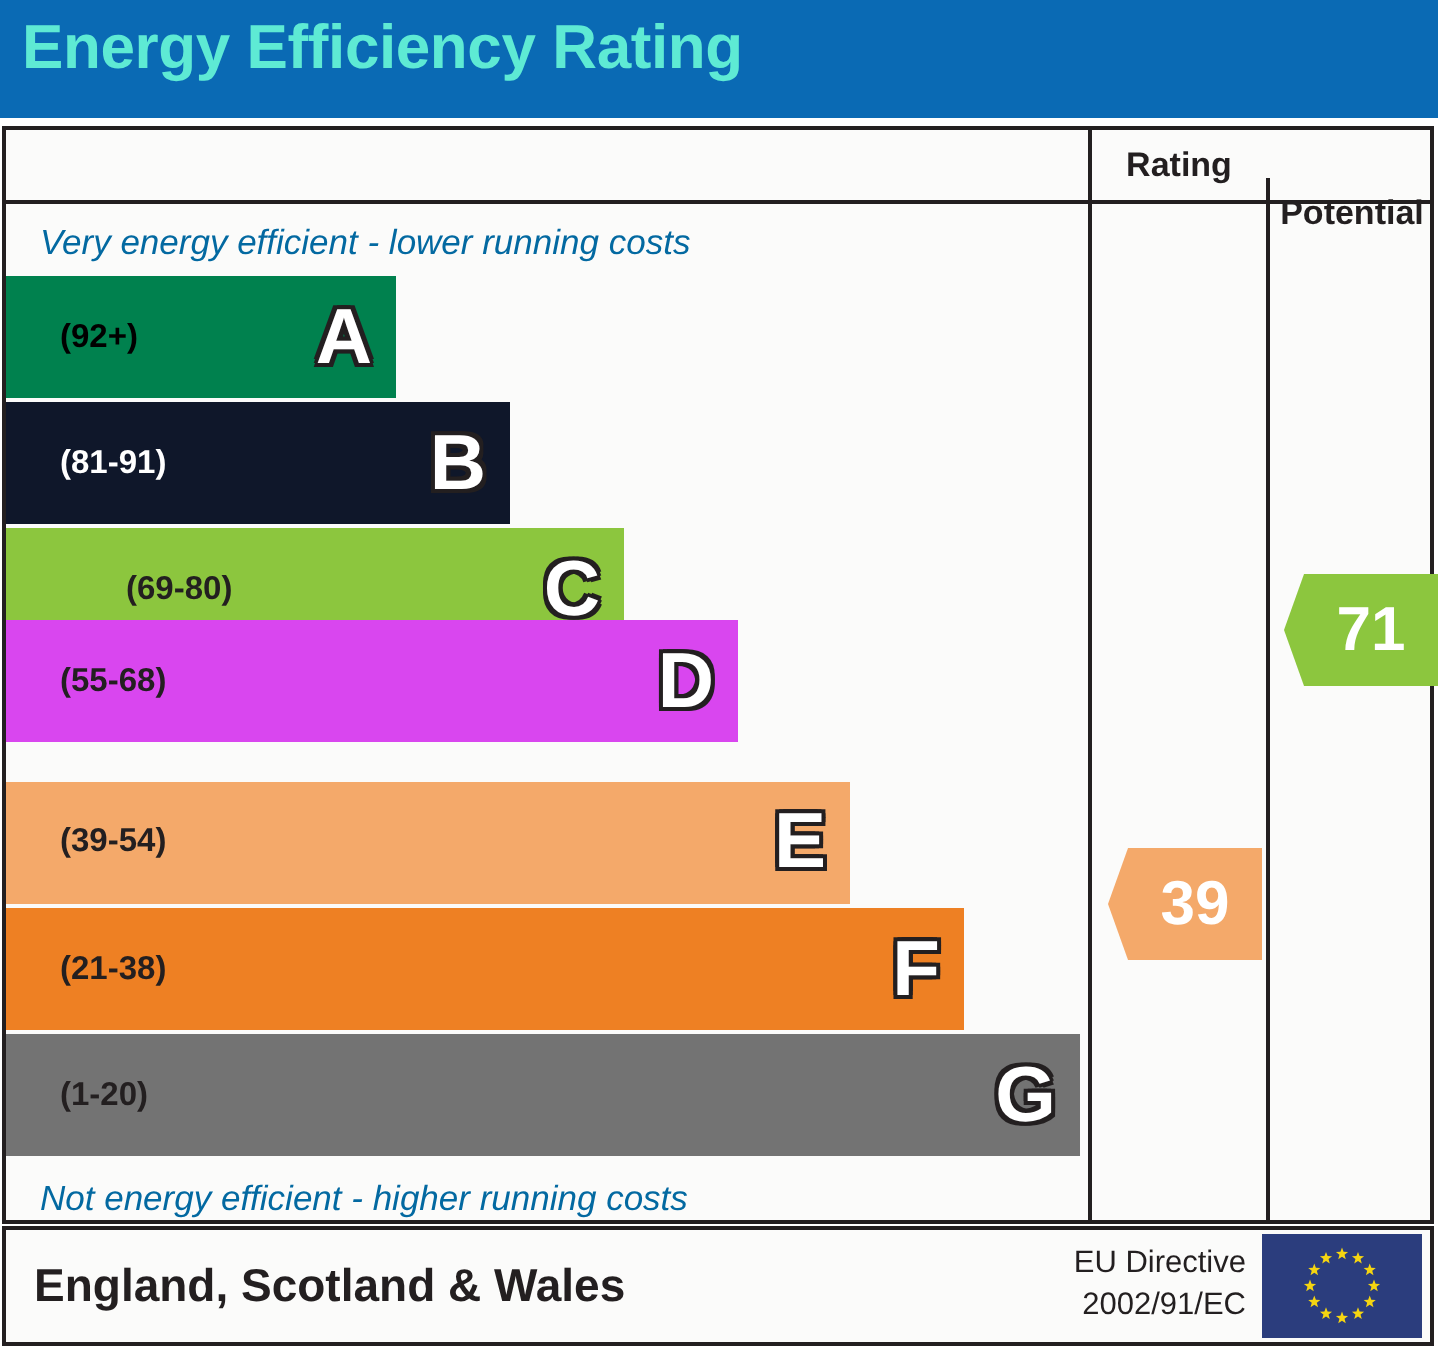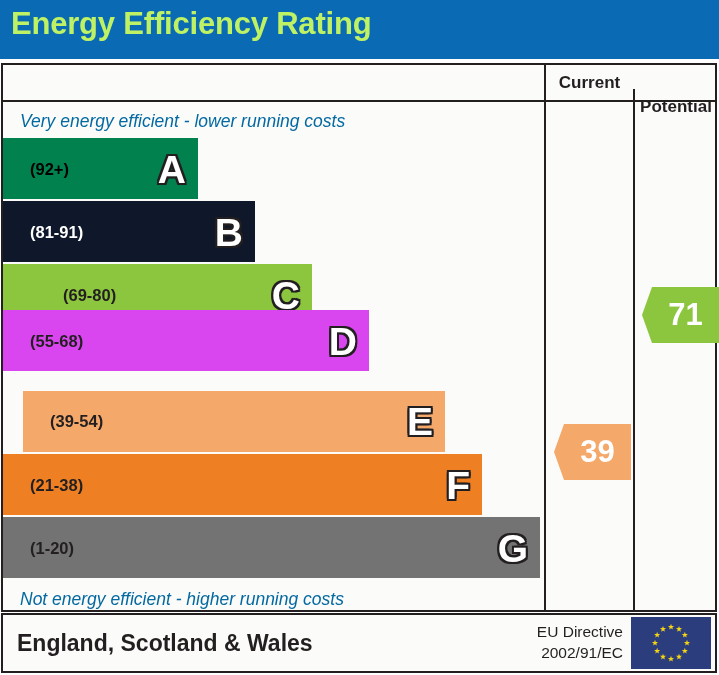--- a/index.html
+++ b/index.html
@@ -28,21 +28,21 @@
     height: 59px;
     background: #0a6ab4;
     box-sizing: border-box;
   }
   .title-bar .title-text {
     position: absolute;
     left: 11px;
     top: 6px;
     font-size: 31px;
     font-weight: bold;
-    color: #bef264;
+    color: #5eead4;
     letter-spacing: -0.2px;
     white-space: nowrap;
   }
 
   
   .table-frame {
     position: absolute;
     left: 1px;
     top: 63px;
     width: 716px;
@@ -224,21 +224,21 @@
 
 <div id="epc">
 
   <div class="title-bar">
     <div class="title-text">Energy Efficiency Rating</div>
   </div>
 
   <div class="table-frame">
 
     <div class="hdr-row">
-      <div class="hdr-cell hdr-current">Current</div>
+      <div class="hdr-cell hdr-current">Rating</div>
       <div class="hdr-cell hdr-potential">Potential</div>
     </div>
 
     <div class="col-sep sep-a"></div>
     <div class="col-sep sep-b"></div>
 
     <div class="caption caption-top">Very energy efficient - lower running costs</div>
 
     <div class="bands" id="bands-container">
         <div class="band" style="top: 0px; width: 195px; background: rgb(0, 129, 78);">
@@ -250,21 +250,21 @@
           <span class="letter">B</span>
         </div>
         <div class="band" style="top: 126.4px; width: 309px; background: rgb(140, 198, 62);">
           <span class="range" style="color: rgb(35, 31, 32); margin-left: 33px;">(69-80)</span>
           <span class="letter">C</span>
         </div>
         <div class="band" style="top: 172px; width: 366px; background: #d946ef;">
           <span class="range" style="color: rgb(35, 31, 32);">(55-68)</span>
           <span class="letter">D</span>
         </div>
-        <div class="band" style="top: 252.8px; width: 422px; background: rgb(244, 169, 106); margin-left: 20px;">
+        <div class="band" style="top: 252.8px; width: 422px; background: rgb(244, 169, 106);">
           <span class="range" style="color: rgb(35, 31, 32);">(39-54)</span>
           <span class="letter">E</span>
         </div>
         <div class="band" style="top: 316px; width: 479px; background: rgb(238, 128, 35);">
           <span class="range" style="color: rgb(35, 31, 32);">(21-38)</span>
           <span class="letter">F</span>
         </div>
         <div class="band" style="top: 379.2px; width: 537px; background: #737373;">
           <span class="range" style="color: rgb(35, 31, 32);">(1-20)</span>
           <span class="letter">G</span>

